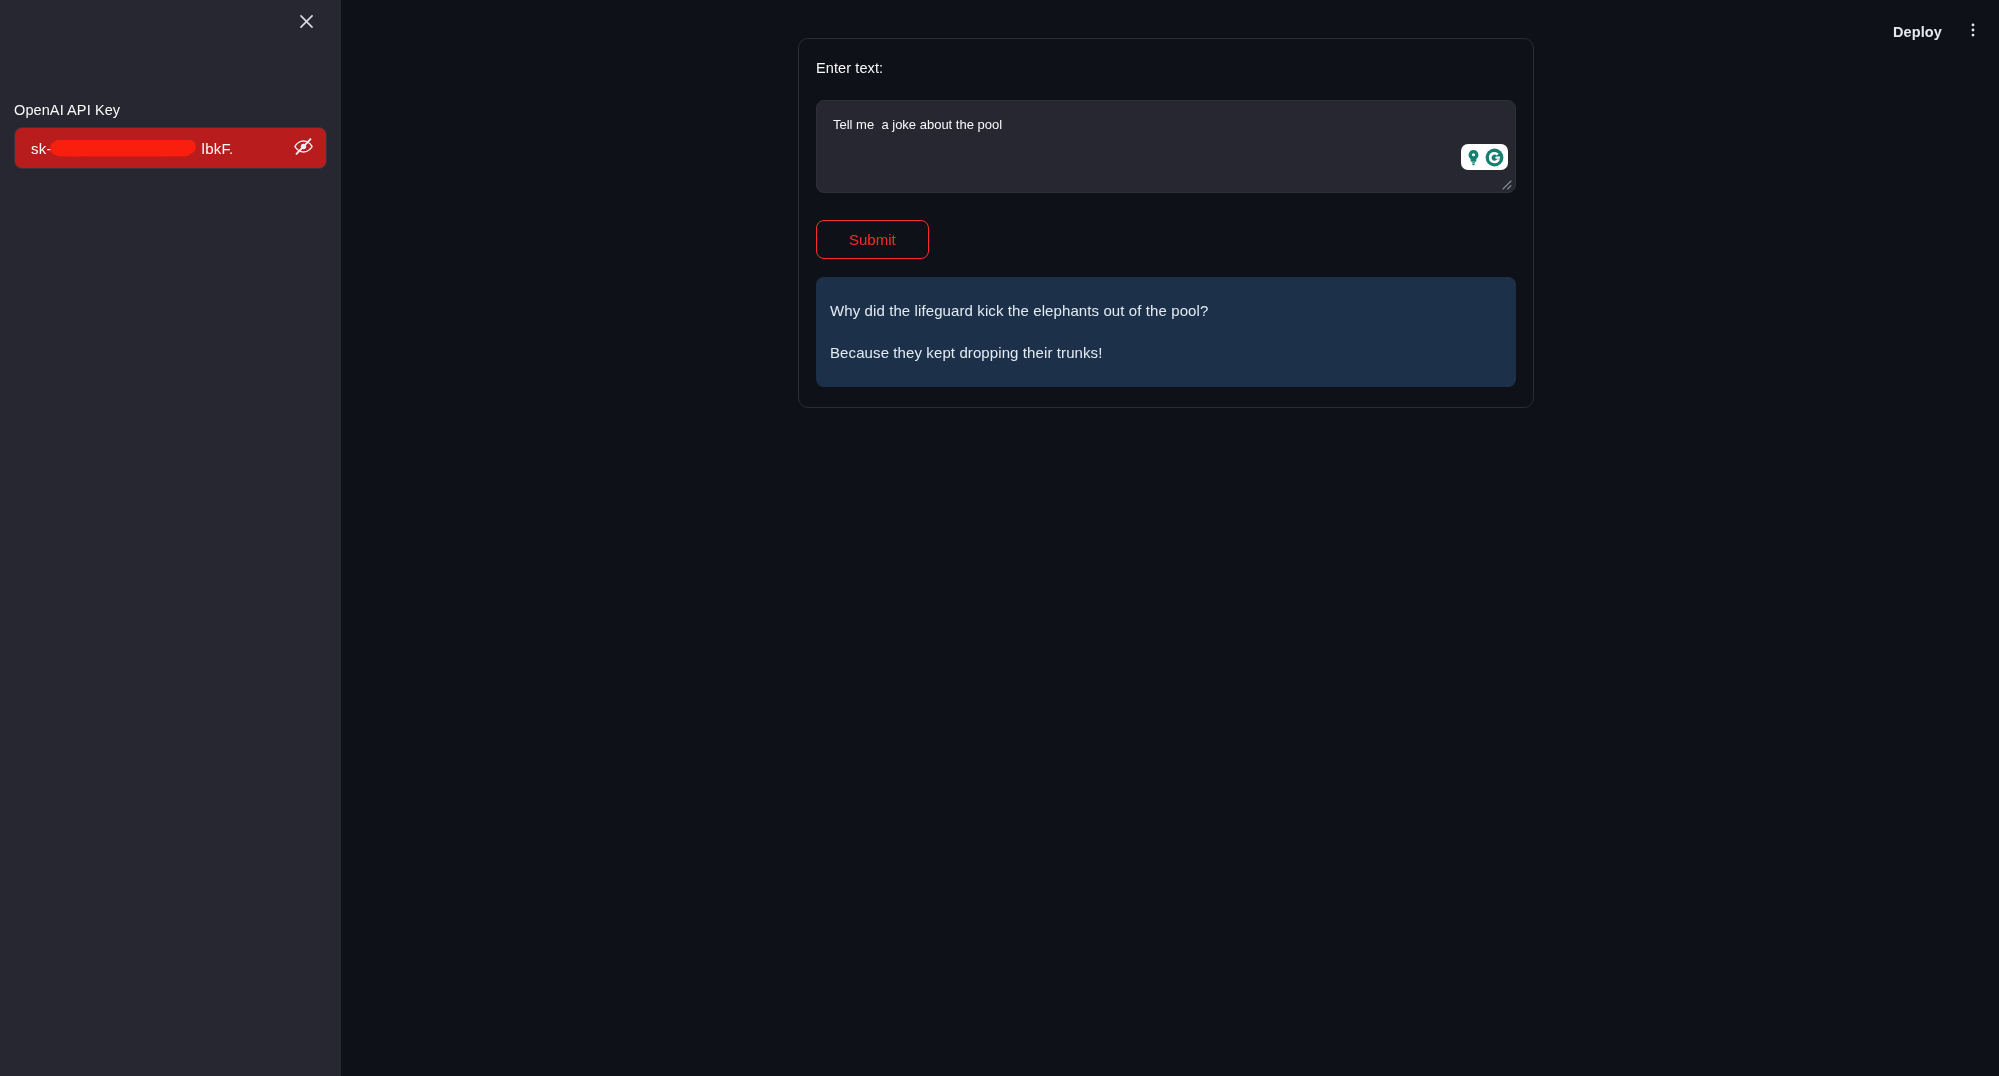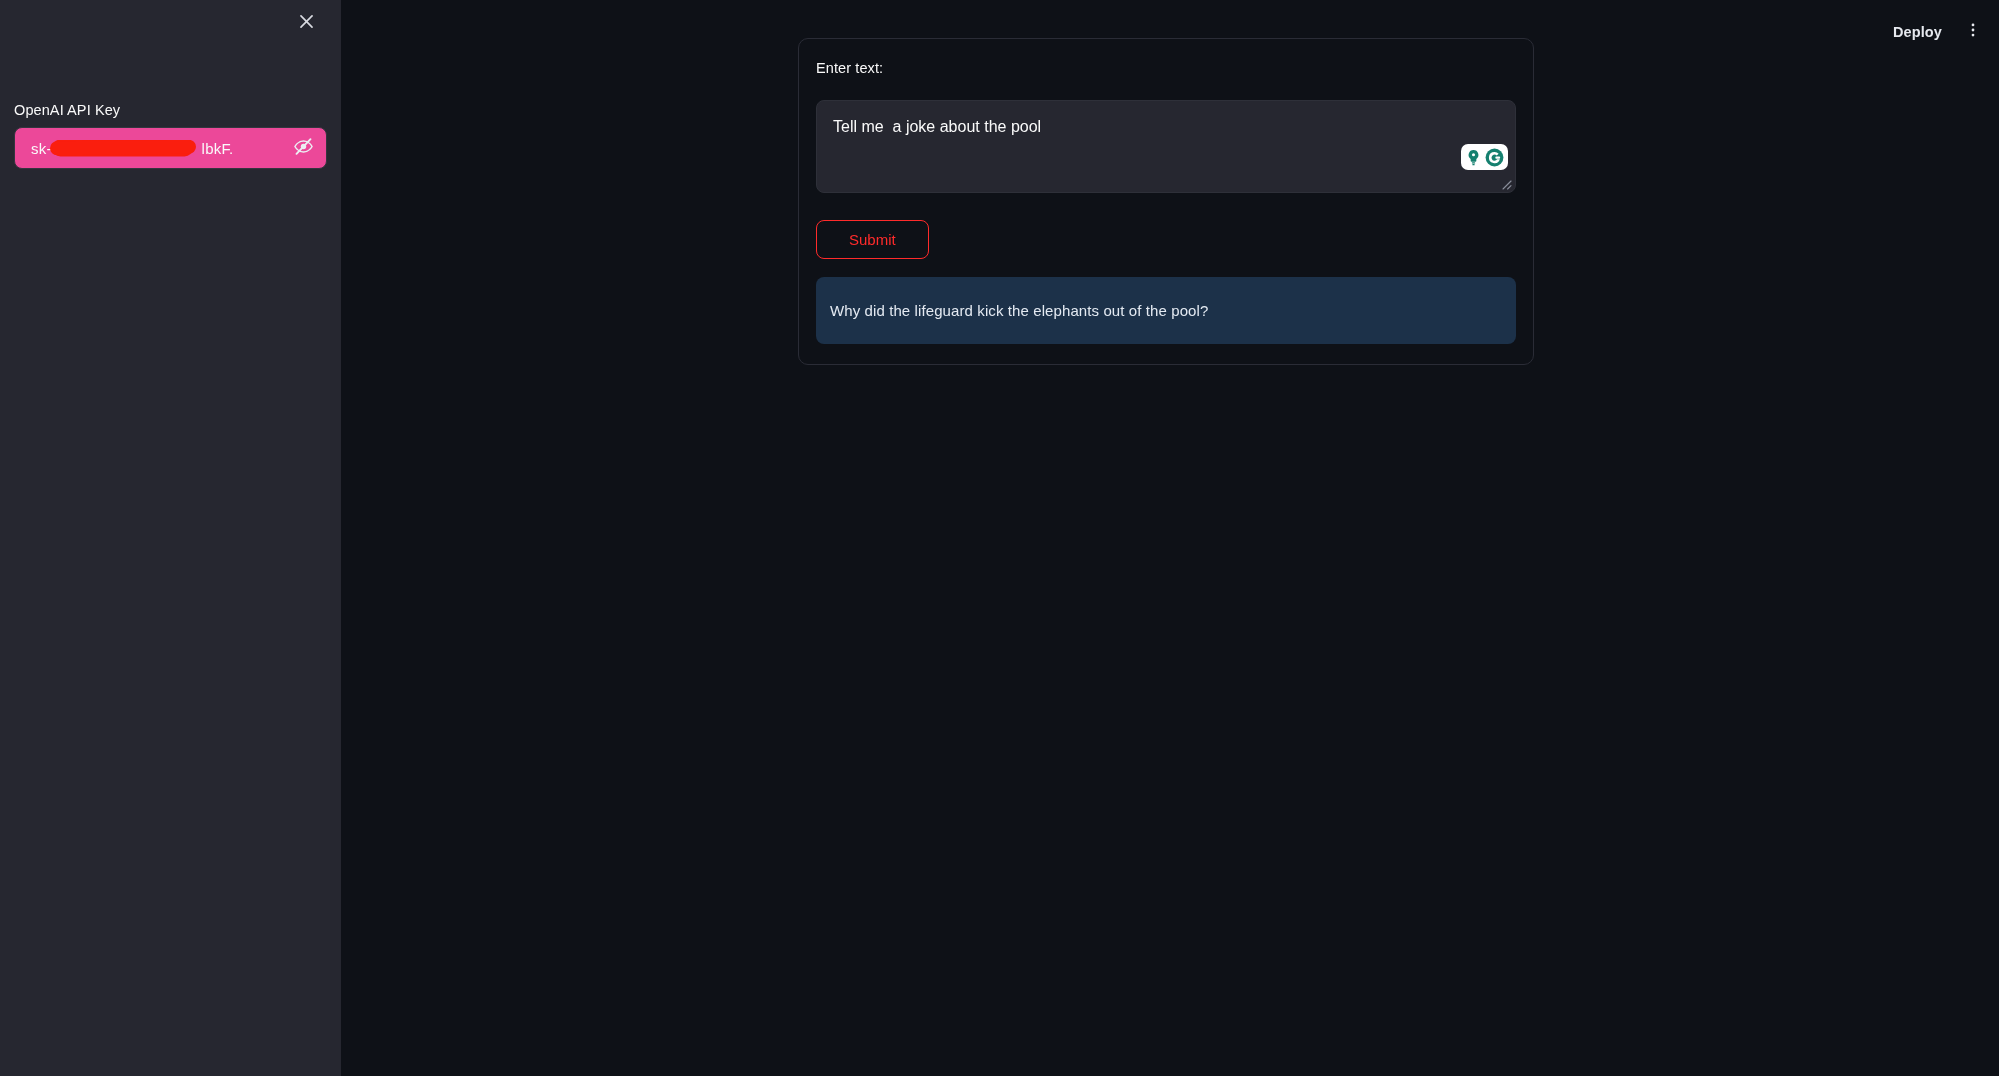--- a/index.html
+++ b/index.html
@@ -49,21 +49,21 @@
     font-size: 14.5px;
     line-height: 1.4;
     color: #fafafa;
     margin-bottom: 7px;
     letter-spacing: .1px;
   }
 
   #apikey-field {
     position: relative;
     height: 42px;
-    background: #ec4899;
+    background: #b91c1c;
     border: 1px solid #34353f;
     border-radius: 8px;
     display: flex;
     align-items: center;
     padding: 0 8px 0 16px;
   }
 
   #apikey-value-wrap {
     flex: 1;
     position: relative;
@@ -193,21 +193,21 @@
   #prompt-textarea {
     position: absolute;
     inset: 0;
     width: 100%; height: 100%;
     background: transparent;
     border: none;
     outline: none;
     resize: none;
     color: #fafafa;
     font-family: "Liberation Sans", sans-serif;
-    font-size: 16px;
+    font-size: 13px;
     line-height: 1.5;
     padding: 14px 16px;
     white-space: pre;
   }
 
   #grammarly-badge {
     position: absolute;
     right: 7px;
     bottom: 22px;
     height: 26px;
@@ -346,17 +346,18 @@
             <line x1="14" y1="6" x2="6" y2="14"></line>
             <line x1="14" y1="10.6" x2="10.6" y2="14"></line>
           </svg>
         </div>
       </div>
 
       <button id="submit-button">Submit</button>
 
       <div id="result-box">
         <div class="result-line">Why did the lifeguard kick the elephants out of the pool?</div>
+        <div class="result-line">Because they kept dropping their trunks!</div>
       </div>
 
     </div>
   </div>
 </div>
 
 </body></html>

